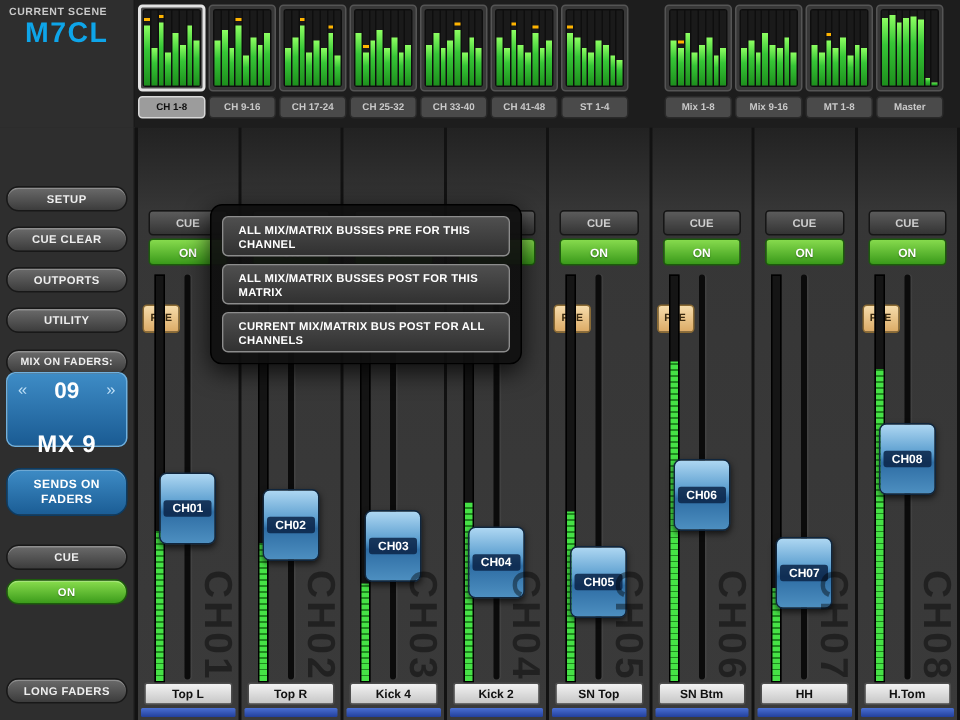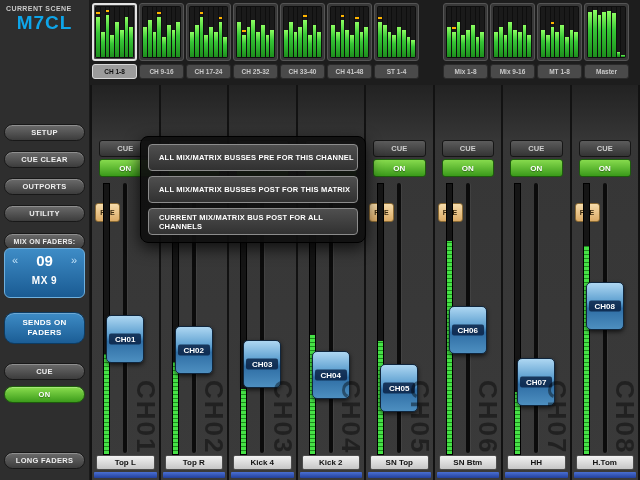--- a/index.html
+++ b/index.html
@@ -27,39 +27,39 @@
   
   .sidebar{position:absolute;left:0;top:85px;width:90px;height:395px;background:#2e2e2e;border-right:1px solid #1a1a1a;box-sizing:border-box;}
   .side-btn{position:absolute;left:4px;width:81px;height:17px;border-radius:9px;background:linear-gradient(180deg,#6b6b6b,#3c3c3c);border:1px solid #181818;color:#eee;font-size:7.5px;font-weight:bold;display:flex;align-items:center;justify-content:center;letter-spacing:.3px;box-shadow:inset 0 1px 0 rgba(255,255,255,.25);box-sizing:border-box;text-align:center;cursor:pointer;}
   .side-btn.blue{background:linear-gradient(180deg,#3e8cc6,#1b5d95);border-color:#0d3b61;color:#fff;}
   .side-btn.green{background:linear-gradient(180deg,#8ade4e,#3c9c1b);border-color:#1d5c0c;color:#fff;text-shadow:0 1px 1px rgba(0,0,0,.35);}
   .side-btn.two-line{line-height:1.25;padding:0 6px;font-size:8px;}
   .mix-box{position:absolute;left:4px;top:163px;width:81px;height:50px;border-radius:6px;background:linear-gradient(180deg,#3e8cc6,#1a5b93);border:1px solid #6fb0de;box-sizing:border-box;color:#fff;text-align:center;}
   .mix-row{display:flex;justify-content:space-between;align-items:center;padding:4px 7px 0 7px;}
   .mix-arrow{font-size:11px;color:#bfe0f7;line-height:1;cursor:pointer;}
   .mix-num{font-size:15px;font-weight:bold;line-height:1;}
-  .mix-bus{font-size:10px;font-weight:bold;margin-top:7px;letter-spacing:.5px;}
+  .mix-bus{font-size:16px;font-weight:bold;margin-top:20px;letter-spacing:.5px;}
 
   
   .channels{position:absolute;left:90px;top:85px;width:550px;height:395px;background:#121212;display:flex;gap:2px;padding:0 2px;box-sizing:border-box;}
   .strip{flex:1;position:relative;background:linear-gradient(180deg,#222 0px,#363636 55px,#3a3a3a 100%);min-width:0;}
   .cue{position:absolute;top:55px;left:7px;right:7px;height:15px;border-radius:3px;background:linear-gradient(180deg,#5c5c5c,#343434);border:1px solid #161616;color:#cfcfcf;font-size:7.5px;font-weight:bold;display:flex;align-items:center;justify-content:center;cursor:pointer;}
   .on{position:absolute;top:74px;left:7px;right:7px;height:16px;border-radius:3px;background:linear-gradient(180deg,#86da4d,#3a9a1a);border:1px solid #1d5b0d;color:#fff;font-size:8px;font-weight:bold;display:flex;align-items:center;justify-content:center;text-shadow:0 1px 1px rgba(0,0,0,.4);cursor:pointer;}
   .pre{position:absolute;top:118px;left:3px;width:23px;height:17px;border-radius:3px;background:linear-gradient(180deg,#f6dcab,#dcab66);border:1px solid #8a6a33;color:#3a2a10;font-size:7px;font-weight:bold;display:flex;align-items:center;justify-content:center;}
   .track{position:absolute;left:50%;margin-left:-2px;top:98px;height:270px;width:4px;background:#0b0b0b;border-radius:2px;box-shadow:1px 0 1px rgba(255,255,255,.06);}
   .meter{position:absolute;left:11px;top:98px;height:270px;width:5px;background:#151515;border:1px solid #000;box-sizing:content-box;}
   .meter-fill{position:absolute;bottom:0;left:0;right:0;background:repeating-linear-gradient(0deg,#46e246 0 3px,#1f8a1f 3px 4px);}
   .fader-cap{position:absolute;left:50%;transform:translateX(-50%);width:36px;height:46px;border-radius:5px;background:linear-gradient(180deg,#aed7f2 0%,#5b9ecf 42%,#2e6da4 55%,#4d8fc0 100%);border:1px solid #10263d;box-shadow:0 2px 4px rgba(0,0,0,.65);cursor:grab;}
   .cap-label{position:absolute;left:2px;right:2px;top:50%;transform:translateY(-50%);background:rgba(10,35,70,.85);color:#fff;font-size:8px;font-weight:bold;text-align:center;border-radius:2px;padding:1px 0;}
   .big-num{position:absolute;right:0;bottom:26px;writing-mode:vertical-rl;font-size:26px;font-weight:bold;color:rgba(0,0,0,.42);letter-spacing:2px;line-height:1;pointer-events:none;}
   .name{position:absolute;left:4px;right:4px;bottom:10px;height:13px;background:linear-gradient(180deg,#f2f2f2,#c6c6c6);border:1px solid #4c4c4c;border-radius:2px;color:#111;font-size:8px;font-weight:bold;display:flex;align-items:center;justify-content:center;cursor:pointer;}
   .blue-bar{position:absolute;left:2px;right:2px;bottom:2px;height:6px;background:linear-gradient(180deg,#4a6fd2,#22409c);border-radius:1px;}
 
   
-  .popup{position:absolute;left:140px;top:136px;width:226px;background:rgba(16,16,16,.95);border:1px solid #000;border-radius:8px;padding:7px;box-sizing:border-box;box-shadow:0 5px 16px rgba(0,0,0,.75);z-index:10;}
+  .popup{position:absolute;left:140px;top:136px;width:208px;background:rgba(16,16,16,.95);border:1px solid #000;border-radius:8px;padding:7px;box-sizing:border-box;box-shadow:0 5px 16px rgba(0,0,0,.75);z-index:10;}
   .popup-item{height:25px;margin-bottom:5px;background:linear-gradient(180deg,#4f4f4f,#313131);border:1px solid #8c8c8c;border-radius:4px;color:#fff;font-size:7.5px;font-weight:bold;display:flex;align-items:center;padding-left:10px;letter-spacing:.2px;cursor:pointer;}
   .popup-item:last-child{margin-bottom:0;}
 </style>
 </head>
 <body>
 
 <div class="app">
 
   <div class="scene-panel">
     <div class="scene-label">CURRENT SCENE</div>

